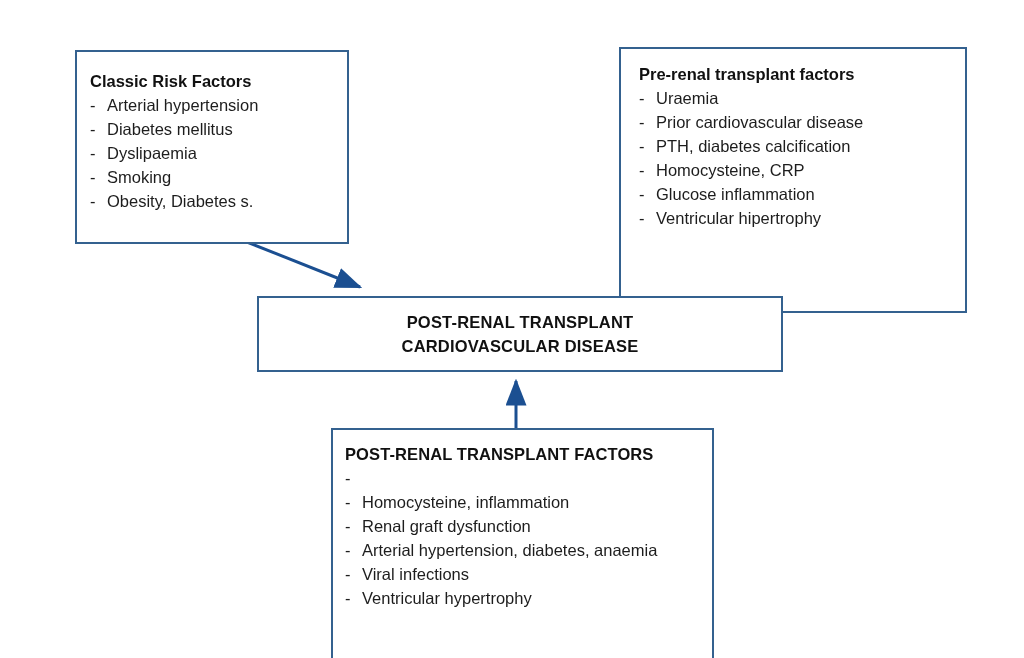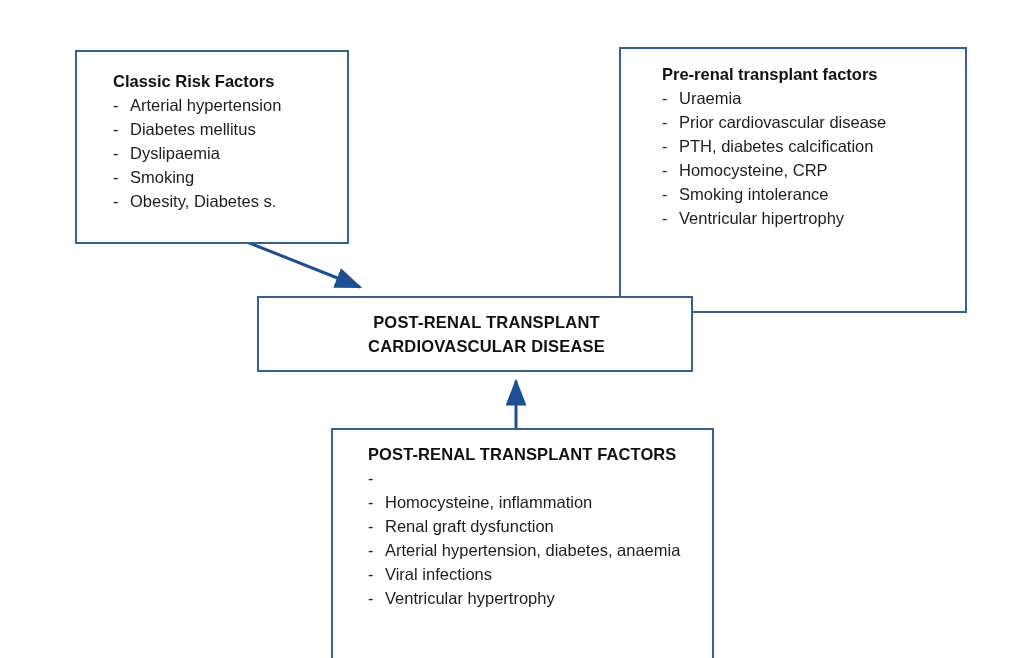--- a/index.html
+++ b/index.html
@@ -26,21 +26,20 @@
     width: 1024px;
     height: 658px;
     pointer-events: none;
   }
   .box {
     position: absolute;
     box-sizing: border-box;
     background: #ffffff;
     border: 2px solid #34618f;
     z-index: 2;
-    padding-left: 23px;
   }
   .box-title {
     font-weight: bold;
     font-size: 16.5px;
     line-height: 24px;
     color: #111111;
     white-space: nowrap;
   }
   .list {
     list-style: none;
@@ -82,21 +81,21 @@
     width: 348px;
     height: 266px;
   }
   #box-pre-renal-factors .inner {
     padding: 13px 0 0 18px;
   }
 
   #box-post-renal-cvd {
     left: 257px;
     top: 296px;
-    width: 436px;
+    width: 526px;
     height: 76px;
     display: flex;
     align-items: center;
     justify-content: center;
   }
   .center-title {
     font-weight: bold;
     font-size: 16.5px;
     line-height: 24px;
     text-align: center;
@@ -182,21 +181,21 @@
         <li>
           <span class="dash">-</span>
           <span class="item-text">PTH, diabetes calcification</span>
         </li>
         <li>
           <span class="dash">-</span>
           <span class="item-text">Homocysteine, CRP</span>
         </li>
         <li>
           <span class="dash">-</span>
-          <span class="item-text">Smoking intolerance</span>
+          <span class="item-text">Glucose inflammation</span>
         </li>
         <li>
           <span class="dash">-</span>
           <span class="item-text">Ventricular hipertrophy</span>
         </li>
       </ul>
     </div>
   </div>
 
   <div class="box" id="box-post-renal-cvd">

